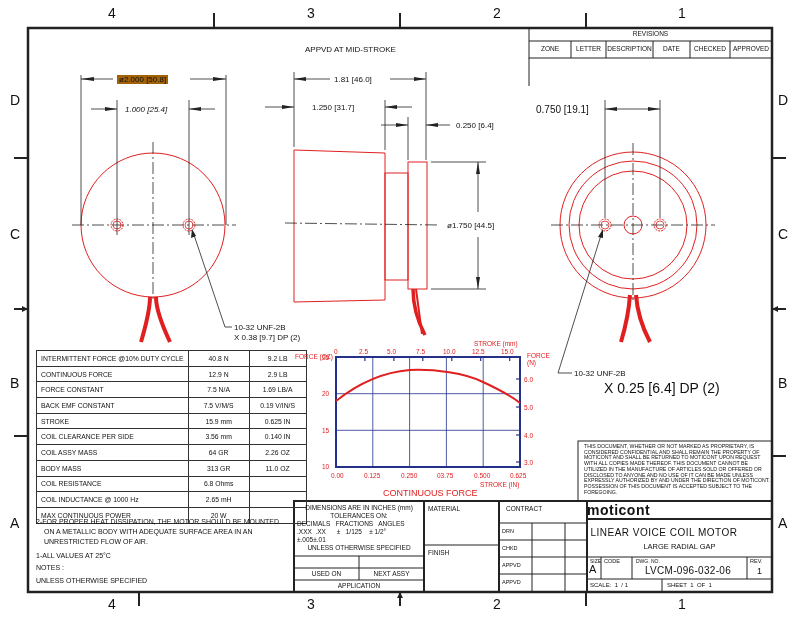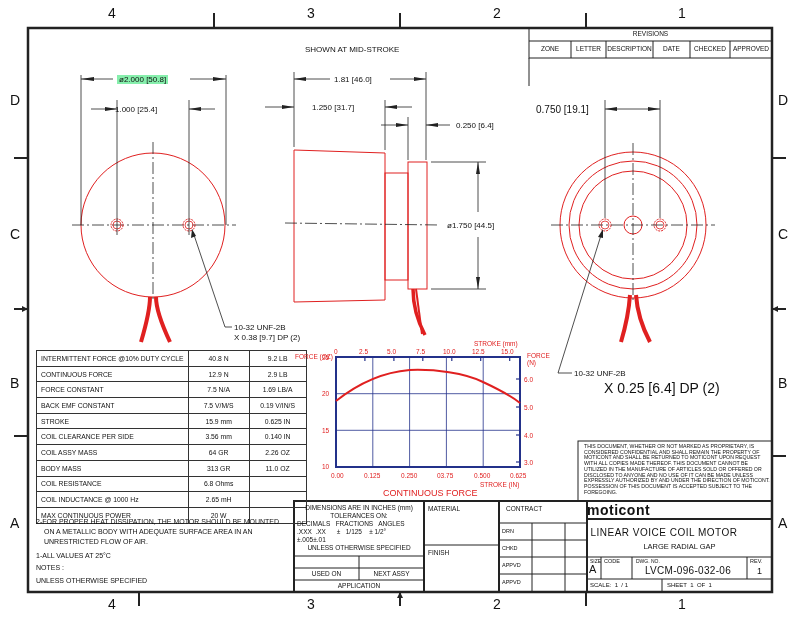--- a/index.html
+++ b/index.html
@@ -214,23 +214,23 @@
 <div class="abs" style="left:778px;top:515px;font-size:14px;">A</div>
 
 <div class="cell" style="left:529px;top:31px;width:243px;text-align:center;">REVISIONS</div>
 <div class="cell" style="left:529px;top:46px;width:42px;text-align:center;">ZONE</div>
 <div class="cell" style="left:571px;top:46px;width:35px;text-align:center;">LETTER</div>
 <div class="cell" style="left:606px;top:46px;width:47px;text-align:center;">DESCRIPTION</div>
 <div class="cell" style="left:653px;top:46px;width:37px;text-align:center;">DATE</div>
 <div class="cell" style="left:690px;top:46px;width:40px;text-align:center;">CHECKED</div>
 <div class="cell" style="left:730px;top:46px;width:42px;text-align:center;">APPROVED</div>
 
-<div class="abs" style="left:305px;top:45px;font-size:8px;">SHOWN AT MID-STROKE</div>
-<div class="abs" style="left:117px;top:75px;font-size:8px;background:#86efac;padding:0 2px;">ø2.000 [50.8]</div>
-<div class="abs" style="left:115px;top:105px;font-size:8px;">1.000 [25.4]</div>
+<div class="abs" style="left:305px;top:45px;font-size:8px;">APPVD AT MID-STROKE</div>
+<div class="abs" style="left:117px;top:75px;font-size:8px;background:#a16207;padding:0 2px;">ø2.000 [50.8]</div>
+<div class="abs" style="left:125px;top:105px;font-size:8px;font-style:italic;">1.000 [25.4]</div>
 <div class="abs" style="left:234px;top:323px;font-size:8px;">10-32 UNF-2B</div>
 <div class="abs" style="left:234px;top:333px;font-size:8px;">X 0.38 [9.7] DP (2)</div>
 <div class="abs" style="left:334px;top:75px;font-size:8px;">1.81 [46.0]</div>
 <div class="abs" style="left:312px;top:103px;font-size:8px;">1.250 [31.7]</div>
 <div class="abs" style="left:456px;top:121px;font-size:8px;">0.250 [6.4]</div>
 <div class="abs" style="left:447px;top:221px;font-size:8px;">ø1.750 [44.5]</div>
 <div class="abs" style="left:536px;top:104px;font-size:10px;">0.750 [19.1]</div>
 <div class="abs" style="left:574px;top:369px;font-size:8px;">10-32 UNF-2B</div>
 <div class="abs" style="left:604px;top:380px;font-size:14px;">X 0.25 [6.4] DP (2)</div>
 

